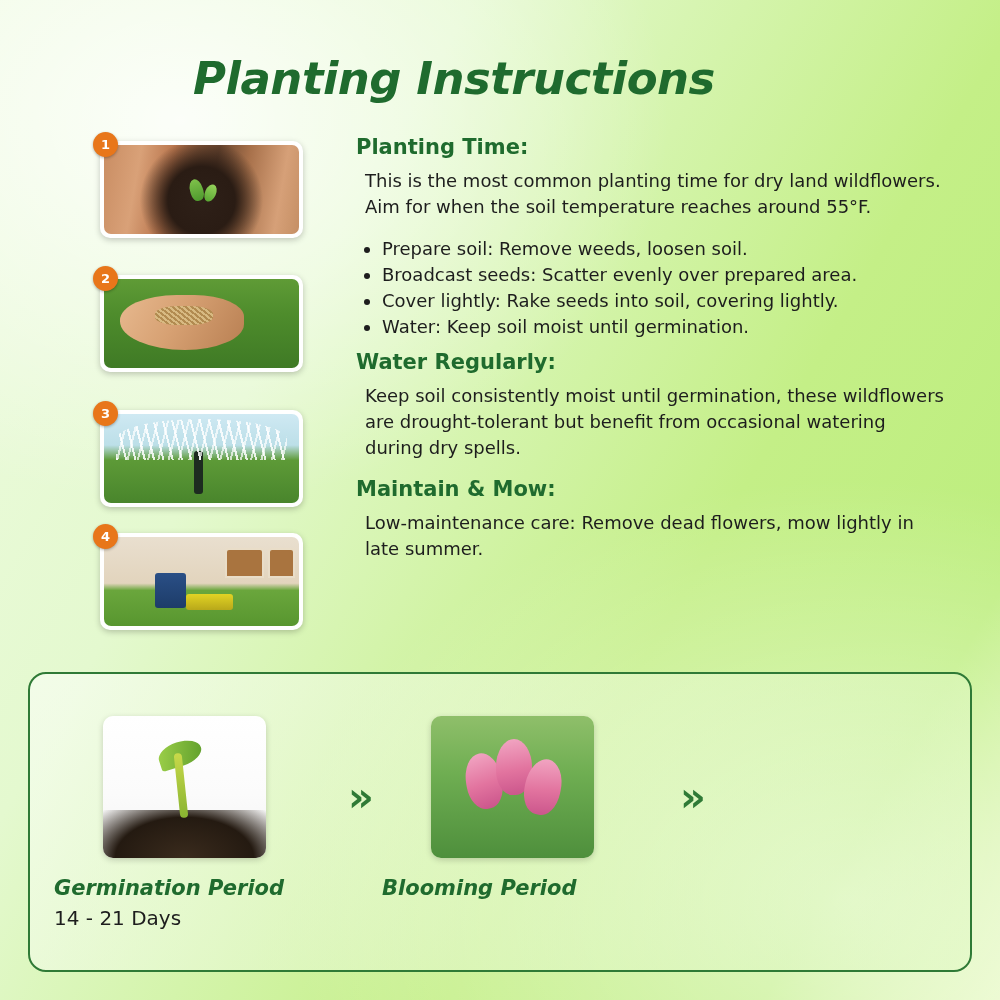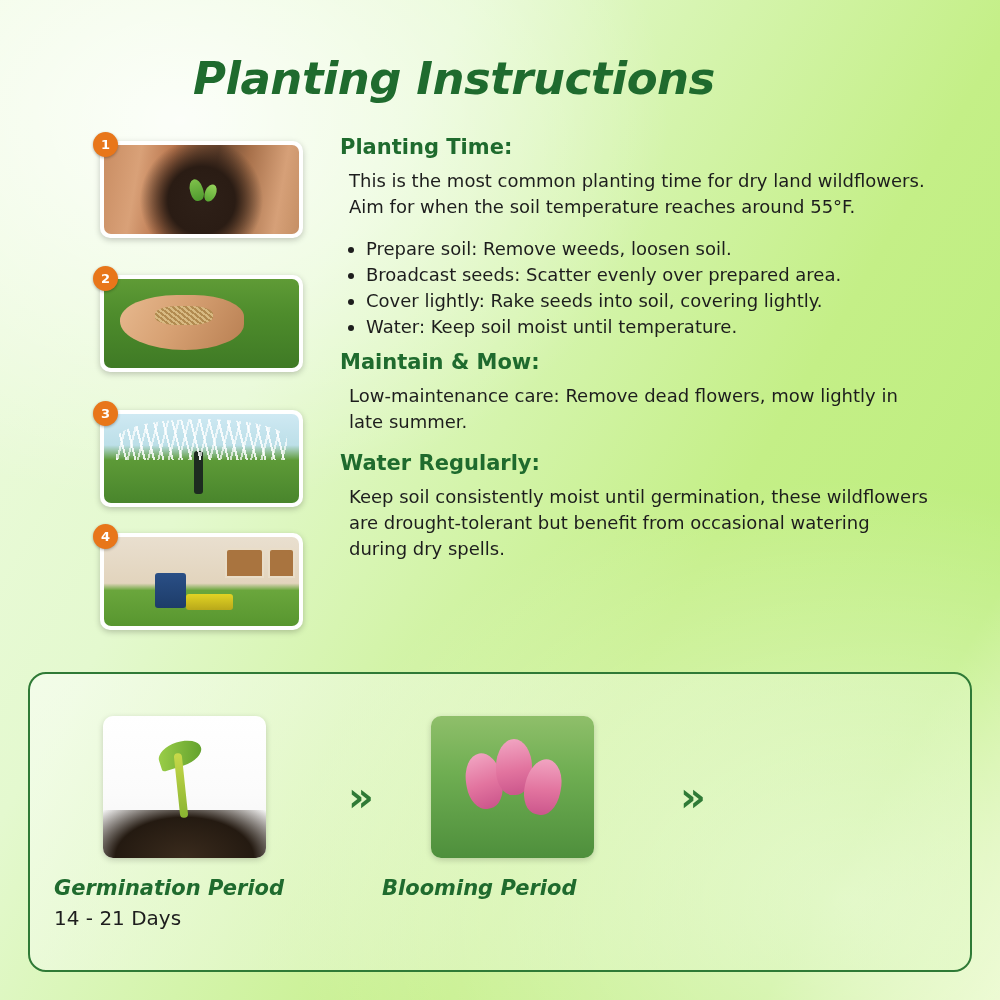--- a/index.html
+++ b/index.html
@@ -174,21 +174,21 @@
   }
   .win {
     position: absolute;
     background: #a9743f;
     border: 2px solid #e9ddc8;
     border-radius: 4px 4px 0 0;
   }
 
   .body-col {
     position: absolute;
-    left: 240px;
+    left: 256px;
     top: 0;
     width: 600px;
   }
   .sec-head {
     font-size: 21px;
     font-weight: bold;
     color: #1f6b2e;
     margin: 0 0 4px 0;
   }
   .sec-text {
@@ -357,32 +357,32 @@
       <div class="blk">
         <div class="sec-head">Planting Time:</div>
         <p class="sec-text">This is the most common planting time for dry land wildflowers. Aim for when the soil temperature reaches around 55°F.</p>
       </div>
 
       <div class="blk" id="blk2">
         <ul class="sec-list">
           <li>Prepare soil: Remove weeds, loosen soil.</li>
           <li>Broadcast seeds: Scatter evenly over prepared area.</li>
           <li>Cover lightly: Rake seeds into soil, covering lightly.</li>
-          <li>Water: Keep soil moist until temperature.</li>
+          <li>Water: Keep soil moist until germination.</li>
         </ul>
+      </div>
+
+      <div class="blk">
+        <div class="sec-head">Water Regularly:</div>
+        <p class="sec-text">Keep soil consistently moist until germination, these wildflowers are drought-tolerant but benefit from occasional watering during dry spells.</p>
       </div>
 
       <div class="blk">
         <div class="sec-head">Maintain &amp; Mow:</div>
         <p class="sec-text">Low-maintenance care: Remove dead flowers, mow lightly in late summer.</p>
-      </div>
-
-      <div class="blk">
-        <div class="sec-head">Water Regularly:</div>
-        <p class="sec-text">Keep soil consistently moist until germination, these wildflowers are drought-tolerant but benefit from occasional watering during dry spells.</p>
       </div>
 
     </div>
   </div>
 
   <div class="timeline">
 
     <div class="tl-item" id="tl1">
       <div class="tl-pic img-sprout">
         <div class="leaf"></div>

